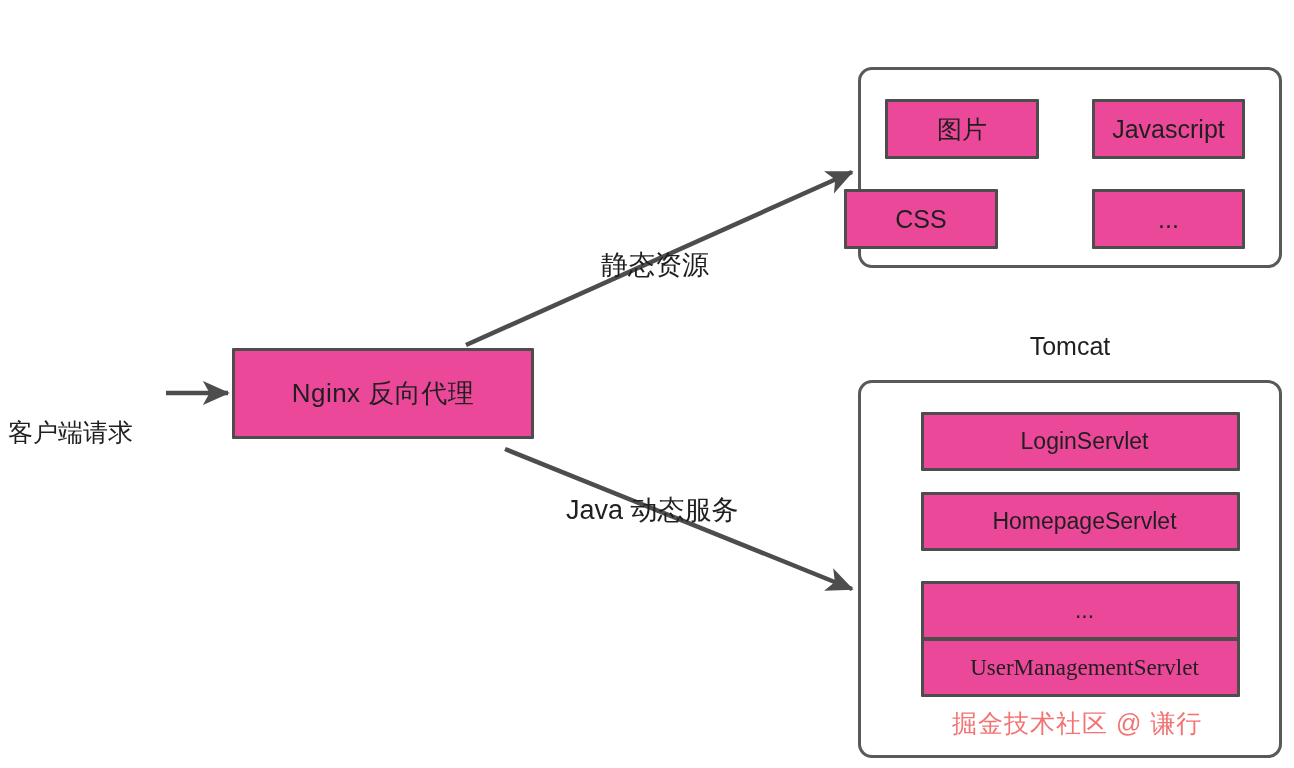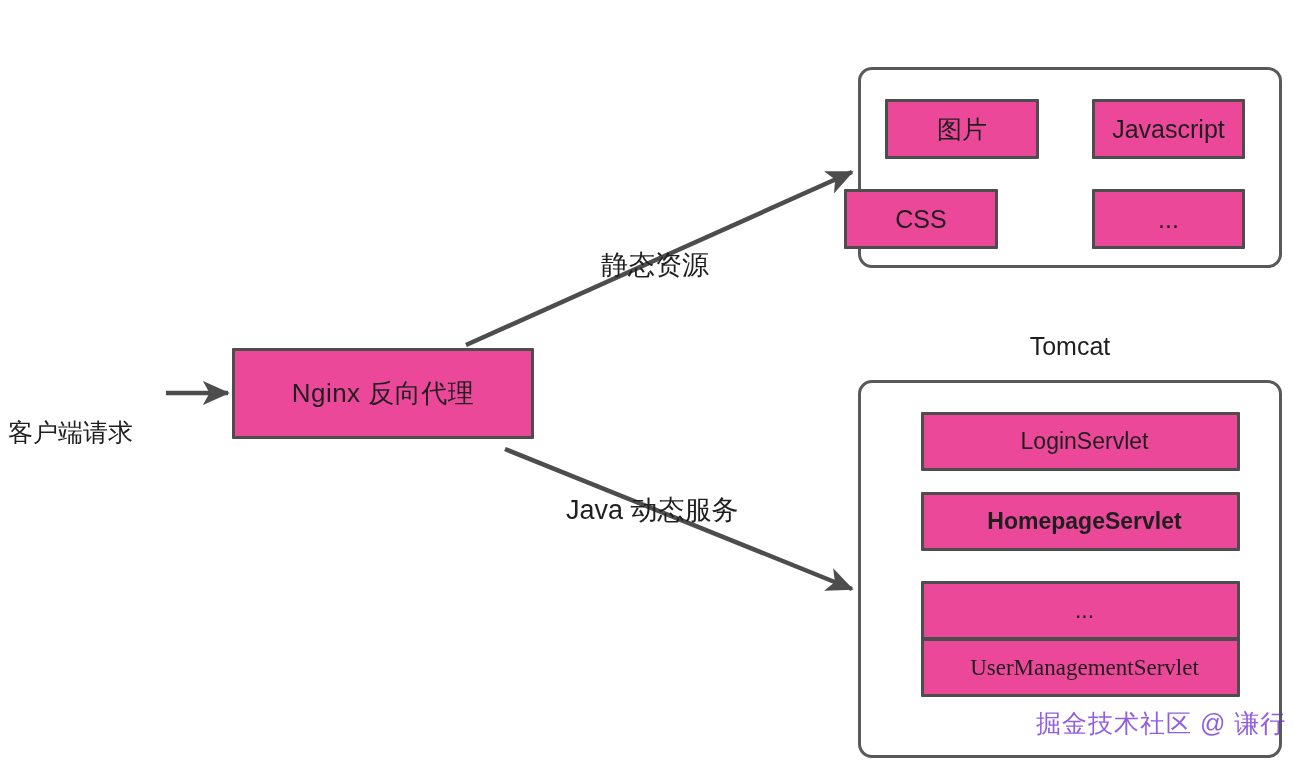--- a/index.html
+++ b/index.html
@@ -109,39 +109,39 @@
     height: 378px;
   }
   .servlet-cell {
     left: 921px;
     width: 319px;
     height: 59px;
     font-size: 23px;
     padding-left: 8px;
   }
   #servlet-cell-0 { top: 412px; }
-  #servlet-cell-1 { top: 492px; font-weight: bold; }
+  #servlet-cell-1 { top: 492px; }
   #servlet-cell-2 { top: 581px; }
   #servlet-cell-3 { top: 638px; font-family: Liberation Serif, serif; }
   
   .edge-label {
     position: absolute;
     font-size: 27px;
     white-space: nowrap;
     background: transparent;
   }
   #edge-label-static { left: 601px; top: 247px; }
   #edge-label-dynamic { left: 566px; top: 492px; }
   
   #watermark {
     position: absolute;
-    left: 1036px;
+    left: 952px;
     top: 707px;
     font-size: 25px;
-    color: #6d28d9;
+    color: #ef4444;
     opacity: 0.75;
     white-space: nowrap;
     letter-spacing: 1px;
   }
 </style>
 </head>
 <body>
 
 <div id="canvas">
 

